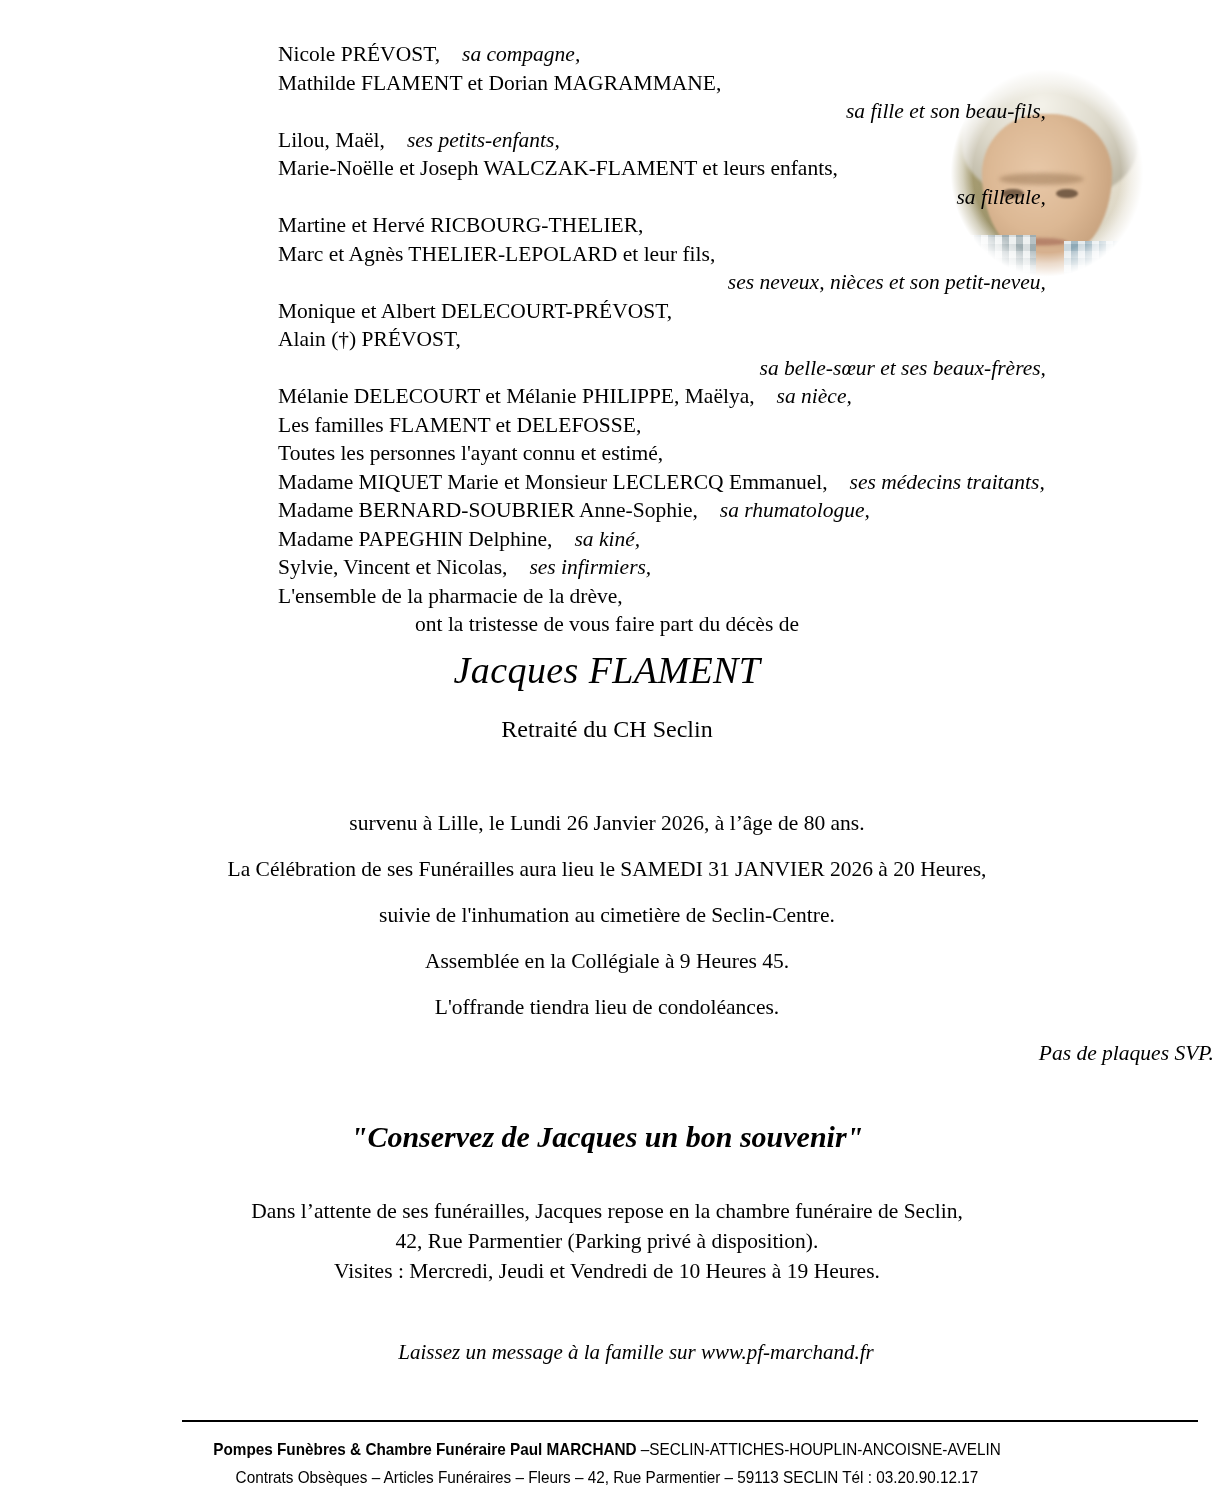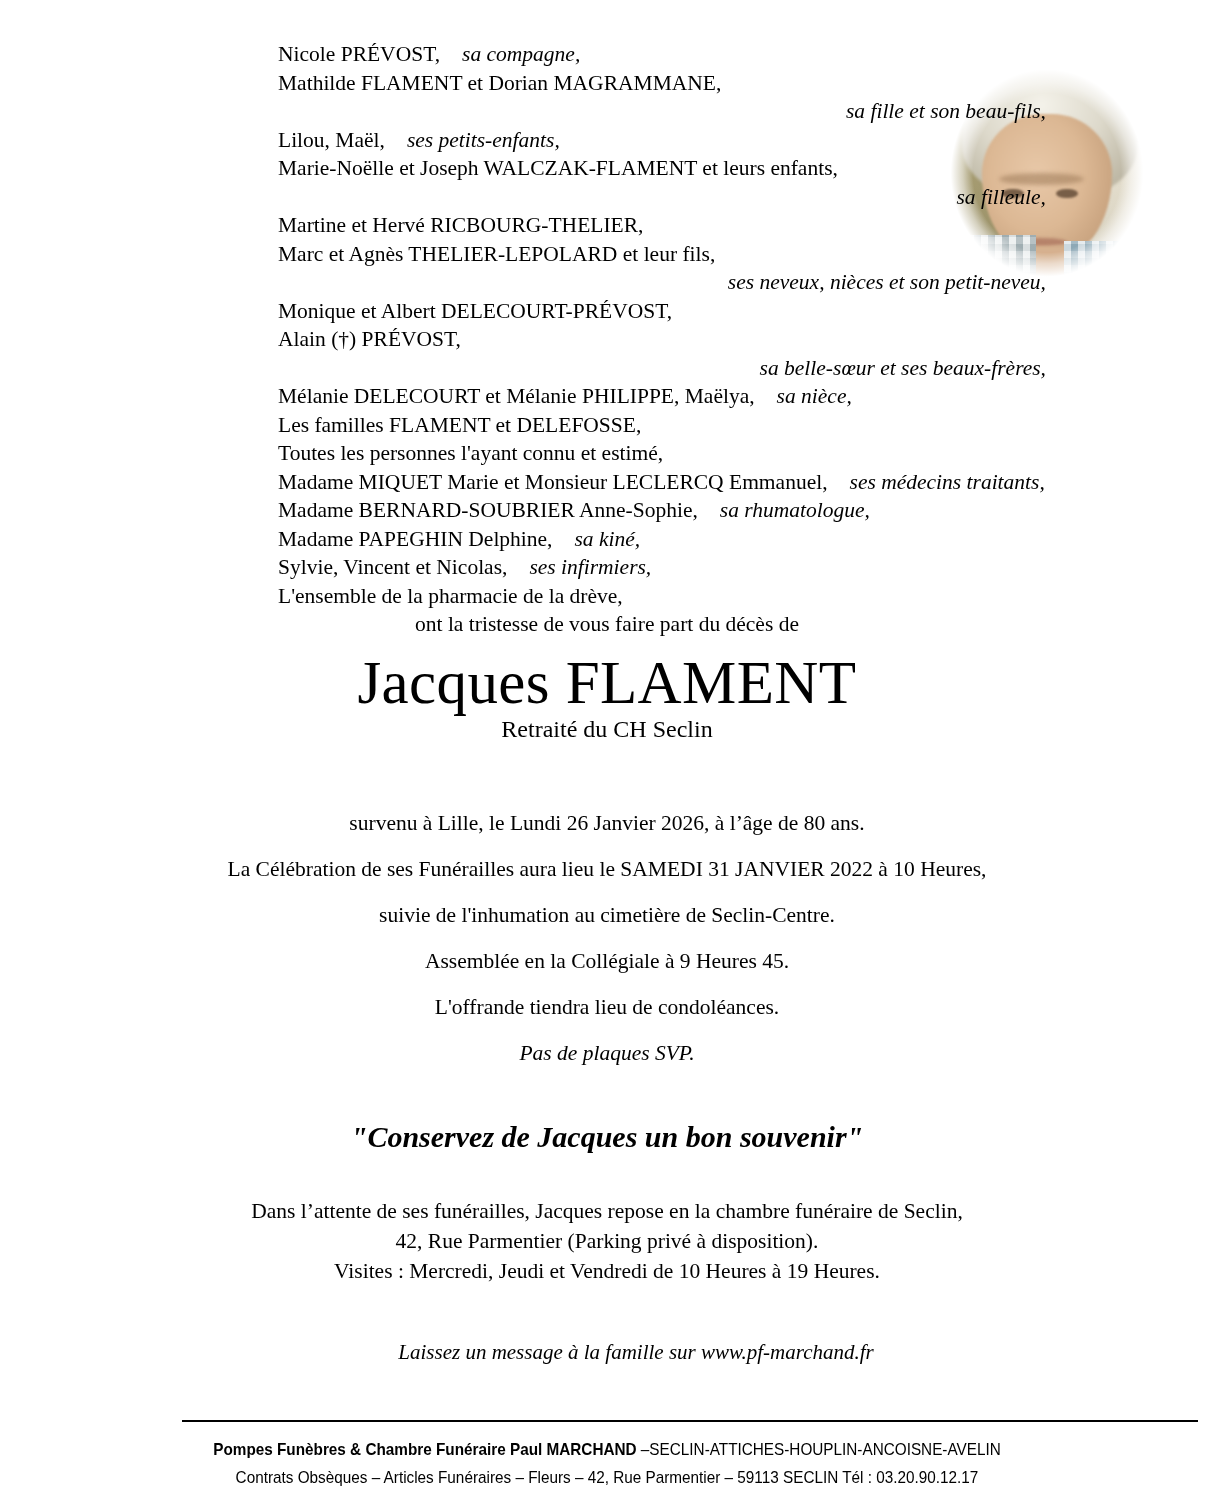--- a/index.html
+++ b/index.html
@@ -174,33 +174,34 @@
     left: 0;
     width: 1214px;
     text-align: center;
   }
   .lead-in {
     top: 612px;
     font-size: 21.5px;
   }
   .deceased-name {
     top: 648px;
-    font-size: 61px;
+    font-size: 38px;
     letter-spacing: .4px;
+    font-style: italic;
   }
   .deceased-sub {
     top: 716px;
     font-size: 24px;
   }
   .detail-block {
     top: 800px;
     font-size: 21.5px;
     line-height: 46px;
   }
-  .detail-block .italic { font-style: italic; }
+  .detail-block .italic { font-style: italic; text-align: right; }
   .quote {
     top: 1120px;
     font-size: 30px;
     font-style: italic;
     font-weight: bold;
   }
   .chamber {
     top: 1196px;
     font-size: 21.5px;
     line-height: 30px;
@@ -283,21 +284,21 @@
       <div class="rel-line"><span class="rel-name">L'ensemble de la pharmacie de la drève,</span></div>
     </div>
 
   <div class="center-col lead-in">ont la tristesse de vous faire part du décès de</div>
 
   <div class="center-col deceased-name">Jacques FLAMENT</div>
   <div class="center-col deceased-sub">Retraité du CH Seclin</div>
 
   <div class="center-col detail-block" id="details-block">
       <div>survenu à Lille, le Lundi 26 Janvier 2026, à l’âge de 80 ans.</div>
-      <div>La Célébration de ses Funérailles aura lieu le SAMEDI 31 JANVIER 2022 à 10 Heures,</div>
+      <div>La Célébration de ses Funérailles aura lieu le SAMEDI 31 JANVIER 2026 à 20 Heures,</div>
       <div>suivie de l'inhumation au cimetière de Seclin-Centre.</div>
       <div>Assemblée en la Collégiale à 9 Heures 45.</div>
       <div>L'offrande tiendra lieu de condoléances.</div>
       <div class="italic">Pas de plaques SVP.</div>
     </div>
 
   <div class="center-col quote">"Conservez de Jacques un bon souvenir"</div>
 
   <div class="center-col chamber" id="chamber-block">
       <div>Dans l’attente de ses funérailles, Jacques repose en la chambre funéraire de Seclin,</div>

